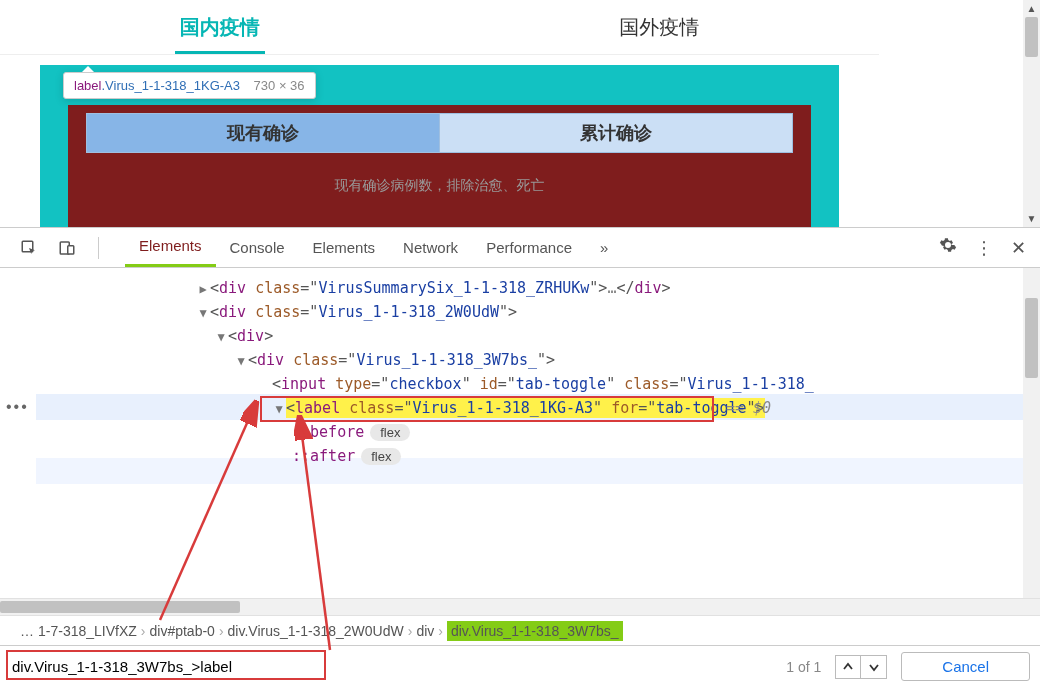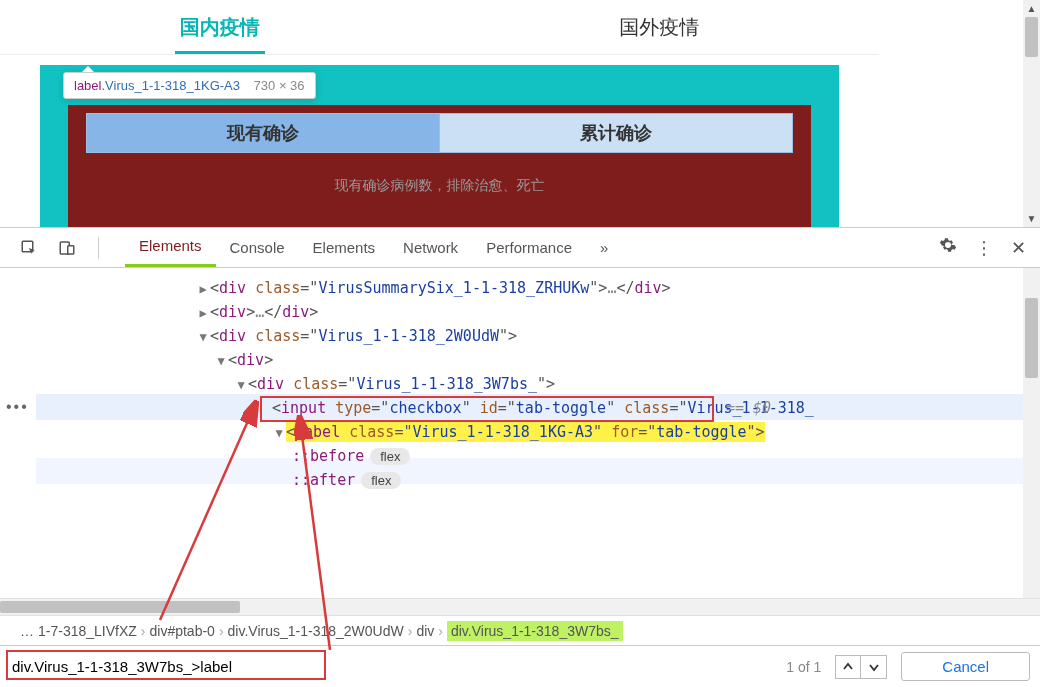--- a/index.html
+++ b/index.html
@@ -328,21 +328,21 @@
   display: flex;
   align-items: center;
   padding-left: 20px;
   gap: 4px;
   font-size: 14px;
   color: #555;
   overflow: hidden;
 }
 .breadcrumbs .sep { color: #aaa; }
 .breadcrumbs .crumb { color: #555; white-space: nowrap; }
-.breadcrumbs .crumb.active { background: #bef264; padding: 2px 4px; }
+.breadcrumbs .crumb.active { background: #84cc16; padding: 2px 4px; }
 .breadcrumbs .leading { color: #555; }
 
 .search-bar {
   height: 42px;
   border-top: 1px solid #ccc;
   display: flex;
   align-items: center;
   padding: 0 10px;
   gap: 14px;
 }
@@ -473,23 +473,20 @@
   <div class="dom-panel">
     <div class="gutter">
       <div class="dots">•••</div>
     </div>
     <div class="dom-tree">
       <div class="dom-selected-row"></div>
       <div class="dom-yellow-row"></div>
 
       <div class="dom-line dom-indent-1">
         <span class="caret">▶</span><span class="punct">&lt;</span><span class="tag">div</span> <span class="attr">class</span><span class="punct">="</span><span class="val">VirusSummarySix_1-1-318_ZRHUKw</span><span class="punct">"&gt;</span><span class="hellip">…</span><span class="punct">&lt;/</span><span class="tag">div</span><span class="punct">&gt;</span>
-      </div>
-      <div class="dom-line dom-indent-1">
-        <span class="caret">▶</span><span class="punct">&lt;</span><span class="tag">div</span><span class="punct">&gt;</span><span class="hellip">…</span><span class="punct">&lt;/</span><span class="tag">div</span><span class="punct">&gt;</span>
       </div>
       <div class="dom-line dom-indent-1">
         <span class="caret">▼</span><span class="punct">&lt;</span><span class="tag">div</span> <span class="attr">class</span><span class="punct">="</span><span class="val">Virus_1-1-318_2W0UdW</span><span class="punct">"&gt;</span>
       </div>
       <div class="dom-line dom-indent-2">
         <span class="caret">▼</span><span class="punct">&lt;</span><span class="tag">div</span><span class="punct">&gt;</span>
       </div>
       <div class="dom-line dom-indent-3">
         <span class="caret">▼</span><span class="punct">&lt;</span><span class="tag">div</span> <span class="attr">class</span><span class="punct">="</span><span class="val">Virus_1-1-318_3W7bs_</span><span class="punct">"&gt;</span>
       </div>

